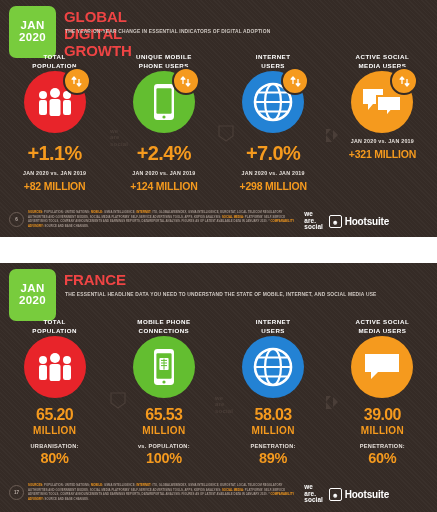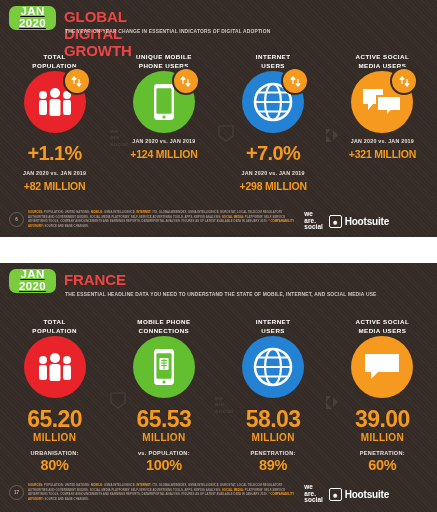--- a/index.html
+++ b/index.html
@@ -8,23 +8,23 @@
 
   .panel{position:absolute;left:0;width:437px;background:#352b26;overflow:hidden;}
   .panel::before{content:"";position:absolute;inset:0;
     background-image:repeating-linear-gradient(45deg,rgba(255,255,255,.022) 0 1px,transparent 1px 3px);
     pointer-events:none;}
   #panel-top{top:0;height:237px;}
   #panel-bottom{top:263px;height:249px;}
 
   
   .hdr{position:absolute;left:0;top:0;height:48px;}
-  .datebadge{position:absolute;left:9px;top:6px;width:47px;height:24px;background:#78cc3d;
+  .datebadge{position:absolute;left:9px;top:6px;width:47px;height:52px;background:#78cc3d;
     border-radius:7px 7px 7px 7px;display:flex;flex-direction:column;align-items:center;
-    justify-content:center;line-height:1.02;text-decoration:underline;}
+    justify-content:center;line-height:1.02;}
   .datebadge span{color:#ffffff;font-size:11.5px;font-weight:bold;letter-spacing:.4px;}
   .hdr-title{position:absolute;left:64px;top:8px;color:#ef4444;font-size:15px;font-weight:bold;
     letter-spacing:-.1px;}
   .hdr-sub{position:absolute;left:65px;top:29px;color:#cfc8c2;font-size:4.9px;font-weight:bold;
     letter-spacing:.18px;white-space:nowrap;}
 
   
   .cols{position:absolute;left:0;width:437px;display:flex;}
   .col{flex:1;display:flex;flex-direction:column;align-items:center;}
   .col-title{color:#ffffff;font-size:6.2px;font-weight:bold;letter-spacing:.45px;text-align:center;
@@ -35,21 +35,21 @@
   .circ{width:62px;height:62px;border-radius:50%;display:flex;align-items:center;justify-content:center;}
   .c-red{background:#e8242a;} .c-green{background:#63be30;}
   .c-blue{background:#2382d4;} .c-orange{background:#f59a1e;}
   .badge{position:absolute;right:-5px;top:-4px;width:24px;height:24px;border-radius:50%;
     background:#f59a1e;border:2.5px solid #352b26;display:flex;align-items:center;justify-content:center;}
   .badge svg{display:block;}
 
   
   .bigval{color:#f59a1e;font-weight:bold;letter-spacing:-.6px;}
   .topval{font-size:20px;margin-top:9px;}
-  .botval{font-size:23px;margin-top:9px;line-height:1.05;}
+  .botval{font-size:16px;margin-top:9px;line-height:1.05;}
   .unit{color:#f59a1e;font-size:10px;font-weight:bold;letter-spacing:.3px;margin-top:1px;}
   .cmp{color:#e6e0db;font-size:5.3px;font-weight:bold;letter-spacing:.25px;margin-top:5px;}
   .sub{color:#e6e0db;font-size:5.6px;font-weight:bold;letter-spacing:.3px;margin-top:7px;}
   .delta{color:#f59a1e;font-size:10.5px;font-weight:bold;margin-top:4px;letter-spacing:-.2px;}
   .pct{color:#f59a1e;font-size:14.5px;font-weight:bold;margin-top:1px;letter-spacing:-.3px;}
 
   
   .wm{position:absolute;color:#4a3e38;font-weight:bold;font-size:6px;line-height:1.08;
     letter-spacing:.2px;user-select:none;}
   .wm-h{position:absolute;color:#4a3e38;}
@@ -133,20 +133,21 @@
               <rect x="4.4" y="5.2" width="15.2" height="25.5" rx="1.2" fill="#63be30"></rect>
               <circle cx="12" cy="34" r="1.6" fill="#63be30"></circle>
             </svg>
           </div>
           <div class="badge">
             <svg width="13" height="13" viewBox="0 0 13 13">
                 <path d="M4 9V3.2M4 2l-1.9 2.2h3.8zM9 4v5.8M9 11l1.9-2.2H7.1z" fill="#fff" stroke="#fff" stroke-width="1.3" stroke-linejoin="round"></path>
               </svg>
           </div>
         </div>
+        <div class="bigval topval">+2.4%</div>
         <div class="cmp">JAN 2020 vs. JAN 2019</div>
         <div class="delta">+124 MILLION</div>
       </div>
 
       <div class="col">
         <div class="col-title">INTERNET<br>USERS</div>
         <div class="circ-wrap">
           <div class="circ c-blue">
             <svg width="42" height="42" viewBox="0 0 42 42">
               <circle cx="21" cy="21" r="18" fill="none" stroke="#fff" stroke-width="2.6"></circle>

